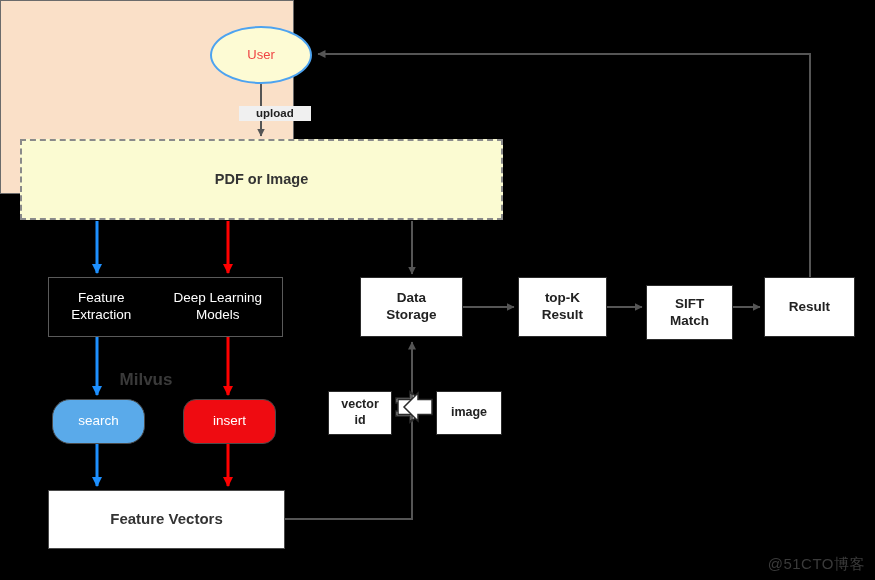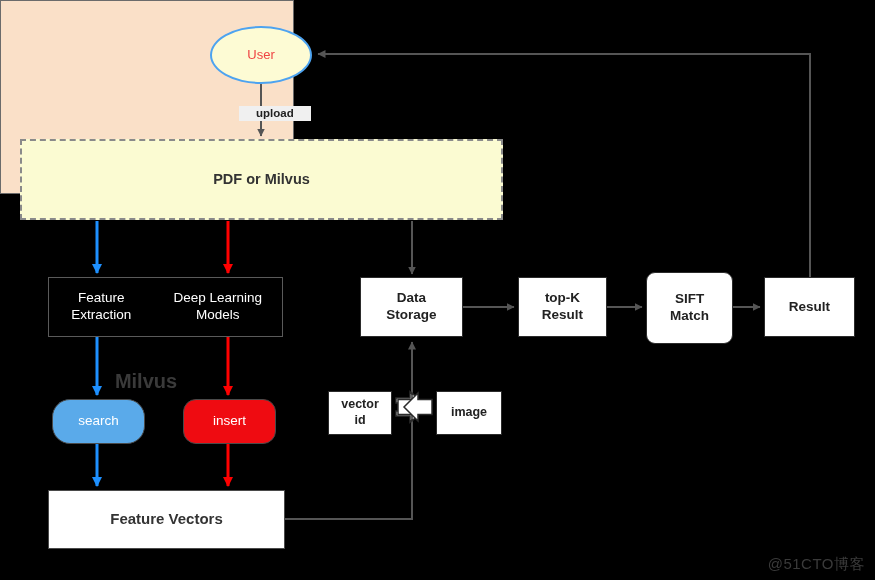--- a/index.html
+++ b/index.html
@@ -71,21 +71,21 @@
     width: 292px; height: 192px;
     background: #fae0c8;
     border: 1.5px solid #6b6b6b;
   }
   #milvus-title {
     position: absolute;
     left: 0; top: 370px;
     width: 292px;
     text-align: center;
     color: #3a3a3a;
-    font-size: 20px;
+    font-size: 17px;
     font-weight: bold;
   }
 
   
   #search-node {
     left: 52px; top: 399px;
     width: 93px; height: 45px;
     border-radius: 18px;
     background: #5aaaea;
     border: 1.5px solid #4a4a4a;
@@ -117,21 +117,21 @@
   .white-box {
     background: #ffffff;
     border: 1.5px solid #2b2b2b;
     color: #222222;
     font-size: 13.5px;
     font-weight: bold;
     flex-direction: column;
   }
   #data-storage-node  { left: 360px; top: 277px; width: 103px; height: 60px; }
   #topk-node          { left: 518px; top: 277px; width: 89px;  height: 60px; }
-  #sift-node          { left: 646px; top: 272px; width: 87px;  height: 72px; border-radius: 9px; }
+  #sift-node          { left: 646px; top: 285px; width: 87px;  height: 55px; }
   #result-node        { left: 764px; top: 277px; width: 91px;  height: 60px; }
 
   
   #vector-id-node {
     left: 328px; top: 391px;
     width: 64px; height: 44px;
     background: #ffffff;
     border: 1.5px solid #2b2b2b;
     color: #222222;
     font-size: 12.5px;
@@ -247,21 +247,21 @@
     </g>
   </svg>
 
   <div class="node" id="user-node">
     <span>User</span>
   </div>
 
   <div id="upload-label">upload</div>
 
   <div class="node" id="pdf-node">
-    <span>PDF or Milvus</span>
+    <span>PDF or Image</span>
   </div>
 
   <div class="node" id="feature-extraction-node">
     <span>Feature Extraction</span>
     <span>Deep Learning Models</span>
   </div>
 
   <div id="milvus-container"></div>
   <div id="milvus-title">Milvus</div>
 

